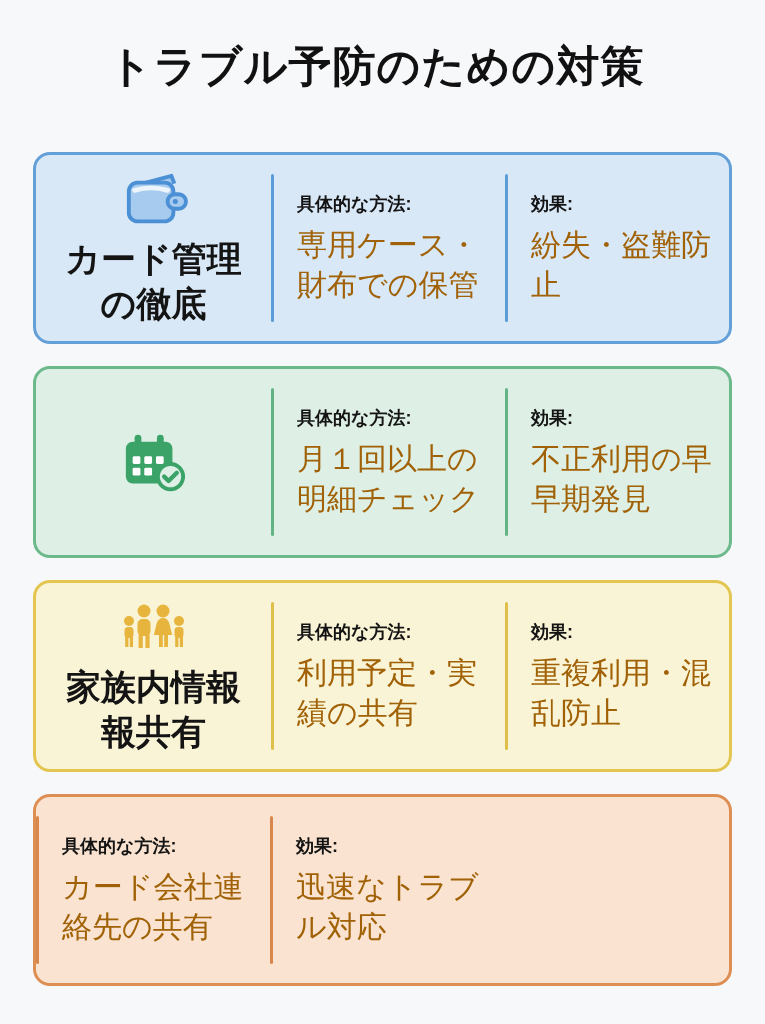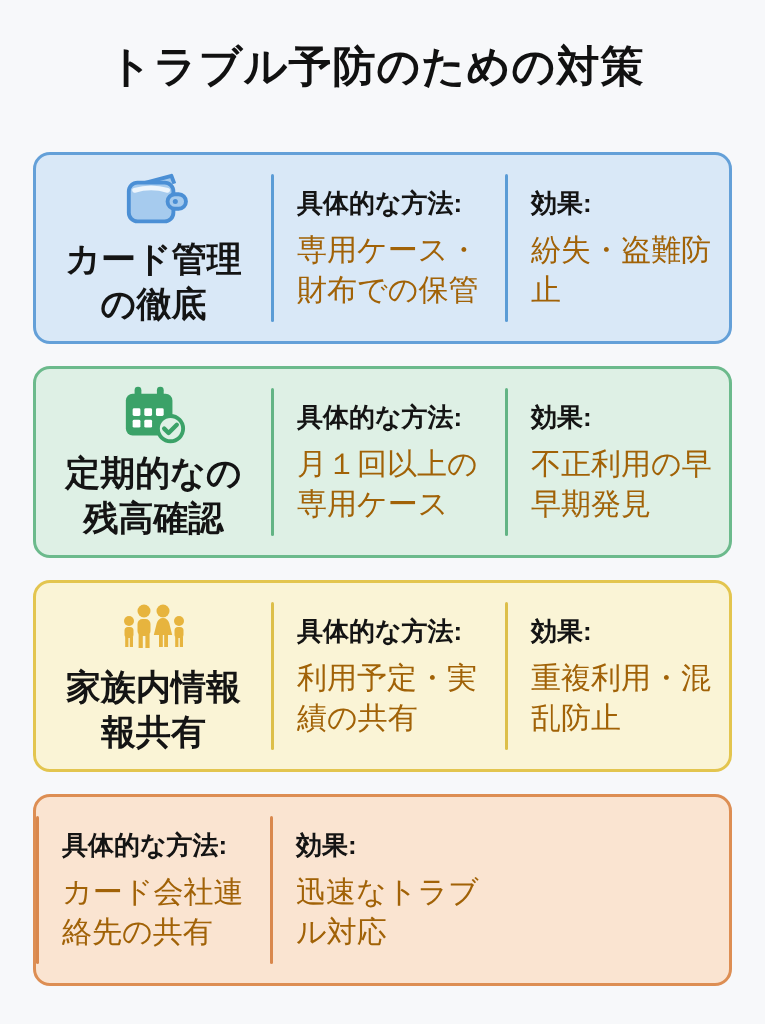--- a/index.html
+++ b/index.html
@@ -70,21 +70,21 @@
     display:flex;
     flex-direction:column;
     justify-content:center;
     gap:9px;
     padding:0 8px 0 23px;
     box-sizing:border-box;
   }
   .col-method{flex:0 0 231px;}
   .col-effect{flex:1 1 auto;}
   .info-label{
-    font-size:26px;
+    font-size:18px;
     font-weight:700;
     color:#141414;
   }
   .info-value{
     font-size:30px;
     line-height:1.33;
     white-space:pre-line;
     color:#a16207;
   }
 </style>
@@ -134,28 +134,26 @@
             <rect x="12" y="24" width="8" height="8" rx="1.5"></rect>
             <rect x="24" y="24" width="8" height="8" rx="1.5"></rect>
             <rect x="36" y="24" width="8" height="8" rx="1.5"></rect>
             <rect x="12" y="36" width="8" height="8" rx="1.5"></rect>
             <rect x="24" y="36" width="8" height="8" rx="1.5"></rect>
           </g>
           <circle cx="51" cy="45" r="13" fill="#def0e5" stroke="#3ba268" stroke-width="4"></circle>
           <path d="M44.5 45 l4.5 4.5 l8.5 -8.5" stroke="#3ba268" stroke-width="4.5" fill="none" stroke-linecap="round" stroke-linejoin="round"></path>
         </svg>
       </div>
-      <h2 class="card-title">定期的なの
-残高確認</h2>
     </div>
     <div class="divider"></div>
     <div class="col-info col-method">
       <div class="info-label">具体的な方法:</div>
       <div class="info-value">月１回以上の
-専用ケース</div>
+明細チェック</div>
     </div>
     <div class="divider"></div>
     <div class="col-info col-effect">
       <div class="info-label">効果:</div>
       <div class="info-value">不正利用の早
 早期発見</div>
     </div>
   </section>
 
   <section class="card" style="--bg: #faf4d6; --border: #e3c54f; --divider: #ddbf49;">

